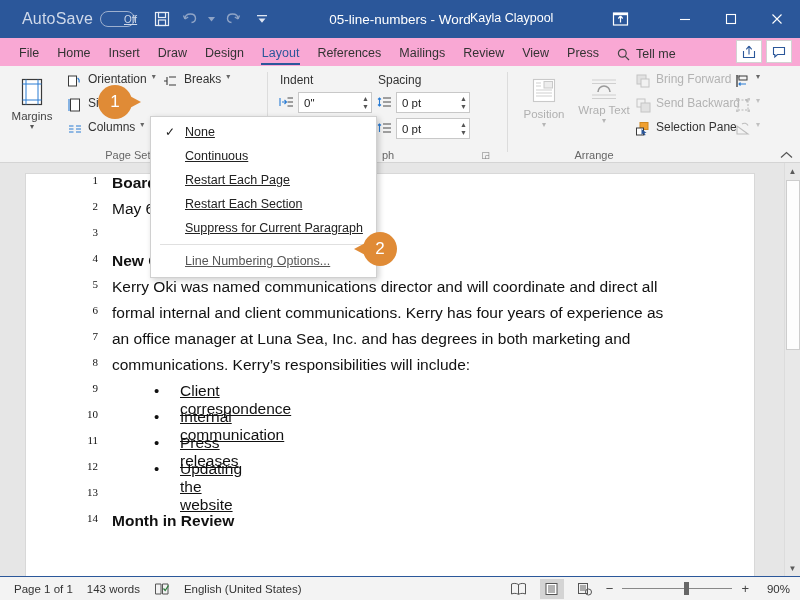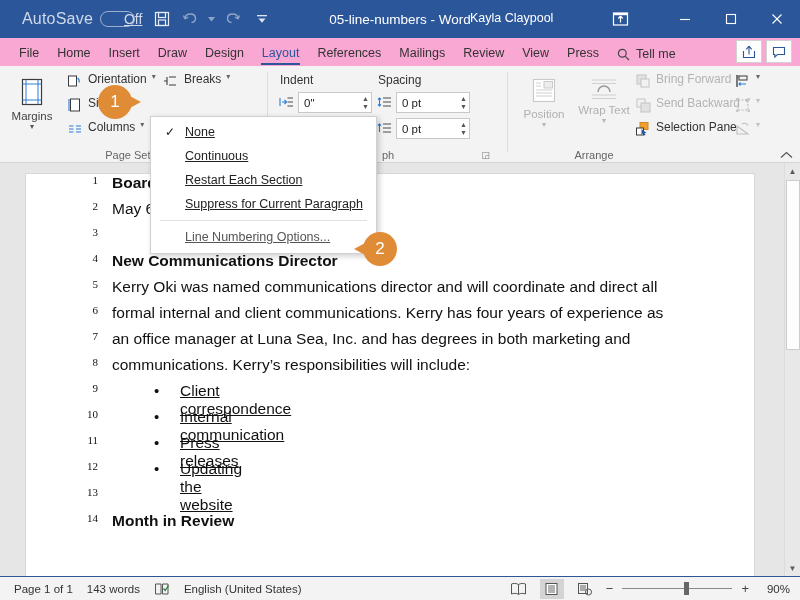--- a/index.html
+++ b/index.html
@@ -19,21 +19,21 @@
   .autosave-wrap { display: flex; align-items: center; margin-left: 22px; gap: 7px; }
   .autosave-label { font-size: 16px; color: #cfd9ea; letter-spacing: .2px; }
   .toggle {
     width: 35px; height: 16px; border-radius: 8px;
     border: 1px solid #9db0cf; background: #2b579a;
     display: flex; align-items: center; position: relative;
   }
   .toggle .knob {
     width: 9px; height: 9px; border-radius: 50%; background: #bfcbe0; margin-left: 3px;
   }
-  .toggle .off { font-size: 14px; color: #cfd9ea; margin-left: 20px; text-decoration: underline; }
+  .toggle .off { font-size: 10px; color: #cfd9ea; margin-left: 20px; text-decoration: underline; }
   .qat { display: flex; align-items: center; gap: 3px; margin-left: 14px; }
   .qat-btn {
     width: 26px; height: 26px; display: flex; align-items: center; justify-content: center;
     color: #e8edf6;
   }
   .qat-btn.dim { color: #8fa4c6; }
   .title-text {
     position: absolute; left: 0; right: 0; text-align: center;
     font-size: 13.5px; color: #ffffff; pointer-events: none;
   }
@@ -633,20 +633,24 @@
     <div class="menu-item">
       <span class="check">✓</span>
       <span class="mlabel">None</span>
     </div>
     <div class="menu-item">
       <span class="check"></span>
       <span class="mlabel">Continuous</span>
     </div>
     <div class="menu-item">
       <span class="check"></span>
+      <span class="mlabel">Restart Each Page</span>
+    </div>
+    <div class="menu-item">
+      <span class="check"></span>
       <span class="mlabel">Restart Each Section</span>
     </div>
     <div class="menu-item">
       <span class="check"></span>
       <span class="mlabel">Suppress for Current Paragraph</span>
     </div>
     <div class="menu-sep"></div>
     <div class="menu-item">
       <span class="check"></span>
       <span class="mlabel" style="color:#555">Line Numbering Options...</span>

